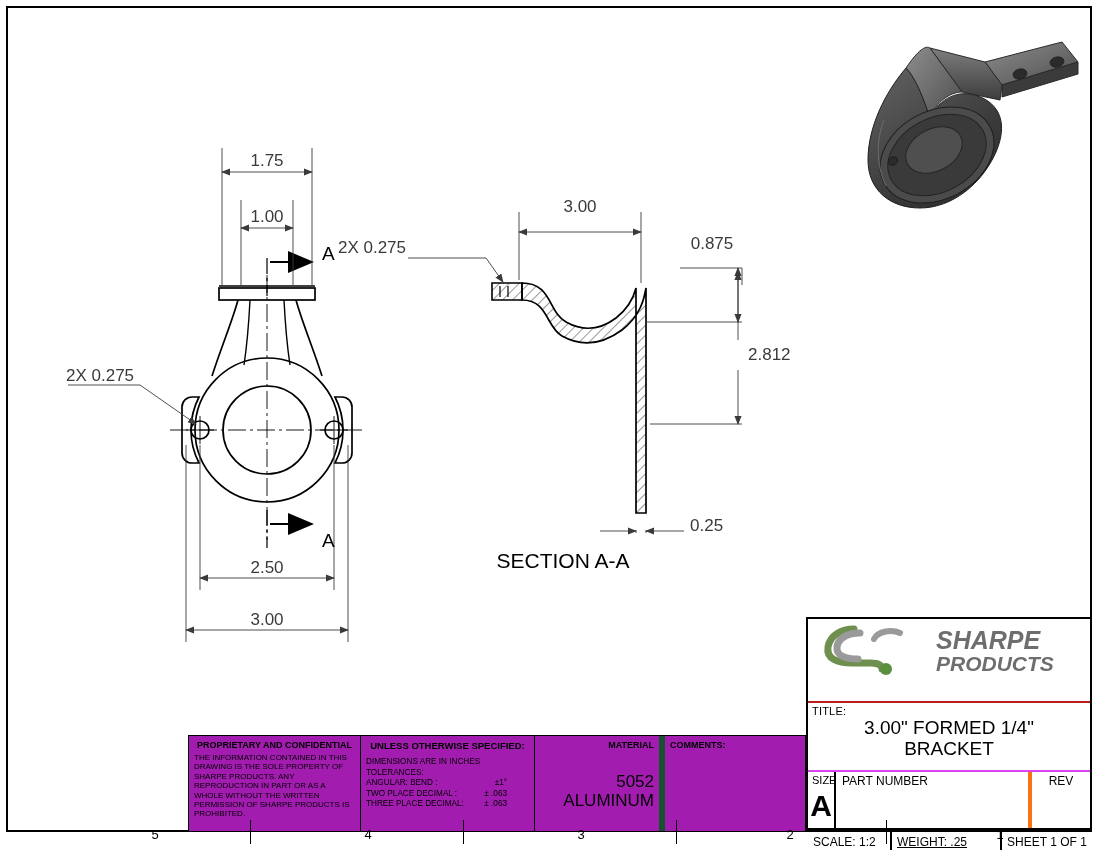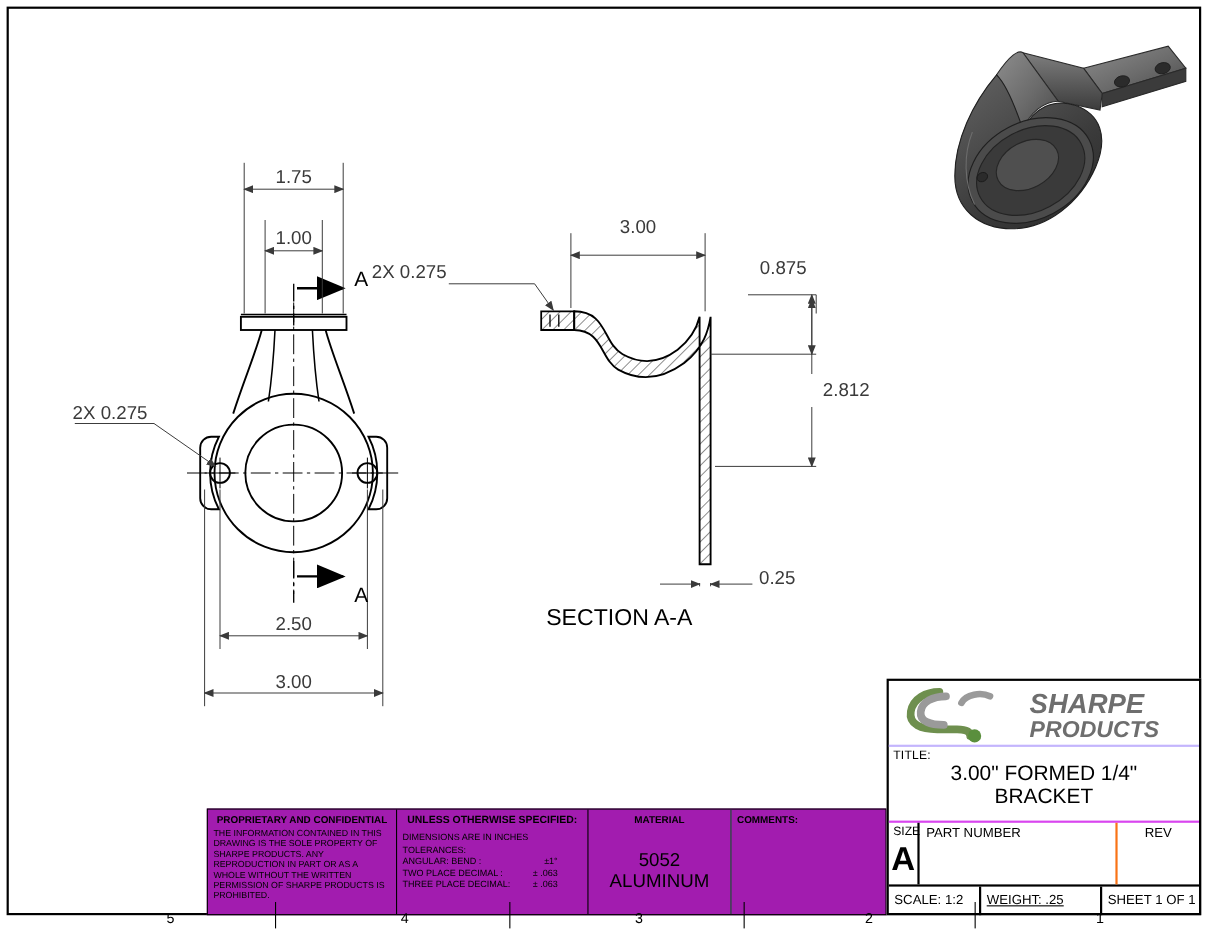--- a/index.html
+++ b/index.html
@@ -30,46 +30,46 @@
   .dim{font-family:"Liberation Sans", sans-serif;font-size:17px;fill:#3a3a3a;}
   .sectlabel{font-family:"Liberation Sans", sans-serif;font-size:21px;fill:#000;}
   .aletter{font-family:"Liberation Sans", sans-serif;font-size:19px;fill:#000;}
 
   
   .titleblock{
     position:absolute;left:806px;top:617px;width:286px;height:215px;
     border:2px solid #000;box-sizing:border-box;background:#fff;
   }
   .tb-logo{
-    position:relative;height:60px;border-bottom:2px solid #c4b5fd;box-sizing:border-box;
+    position:relative;height:84px;border-bottom:2px solid #b91c1c;box-sizing:border-box;
     display:flex;align-items:flex-start;
   }
   .tb-title{
     height:69px;border-bottom:2px solid #d946ef;box-sizing:border-box;position:relative;
   }
   .tb-title .lbl{position:absolute;left:4px;top:2px;font-size:11px;letter-spacing:.2px;}
   .tb-title .val{
     position:absolute;left:0;right:0;top:14px;text-align:center;
     font-size:19px;line-height:21px;
   }
   .tb-row3{
     height:58px;border-bottom:2px solid #000;box-sizing:border-box;display:flex;
   }
   .tb-size{
     width:28px;border-right:2px solid #000;box-sizing:border-box;position:relative;
   }
   .tb-size .lbl{position:absolute;left:4px;top:2px;font-size:11px;}
   .tb-size .val{position:absolute;left:0;right:0;top:17px;text-align:center;font-size:30px;font-weight:bold;}
   .tb-pn{
-    flex:1;border-right:2px solid #f97316;box-sizing:border-box;position:relative;text-decoration:underline;
+    flex:1;border-right:4px solid #f97316;box-sizing:border-box;position:relative;text-decoration:underline;
   }
   .tb-pn .lbl{position:absolute;left:6px;top:2px;font-size:12px;}
   .tb-pn .val{position:absolute;left:0;right:0;top:22px;text-align:center;font-size:20px;}
   .tb-rev{
-    width:74px;box-sizing:border-box;position:relative;
+    width:58px;box-sizing:border-box;position:relative;
   }
   .tb-rev .lbl{position:absolute;left:0;right:0;top:2px;text-align:center;font-size:12px;}
   .tb-row4{
     height:26px;display:flex;font-size:12px;
   }
   .tb-scale{width:84px;border-right:2px solid #000;box-sizing:border-box;padding:5px 0 0 5px;}
   .tb-weight{width:110px;border-right:2px solid #000;box-sizing:border-box;padding:5px 0 0 5px;text-decoration:underline;}
   .tb-sheet{flex:1;box-sizing:border-box;padding:5px 0 0 5px;}
 
   
@@ -78,21 +78,21 @@
     border:1px solid #000;box-sizing:border-box;display:flex;background:#a21caf;
   }
   .n-prop{width:172px;border-right:1px solid #000;box-sizing:border-box;padding:4px 5px;}
   .n-prop .h{font-size:9px;font-weight:bold;text-align:center;margin-bottom:3px;}
   .n-prop .b{font-size:8px;line-height:9.4px;}
   .n-spec{width:174px;border-right:1px solid #000;box-sizing:border-box;padding:4px 5px;}
   .n-spec .h{font-size:9.5px;font-weight:bold;text-align:center;margin-bottom:6px;}
   .n-spec .b{font-size:8.2px;line-height:10.5px;}
   .n-spec .tolrow{display:flex;justify-content:space-between;}
   .n-spec .tolrow span:last-child{padding-right:22px;}
-  .n-mat{width:130px;border-right:1px solid #14532d;box-sizing:border-box;padding:4px 5px;text-align:center;}
+  .n-mat{width:130px;border-right:6px solid #14532d;box-sizing:border-box;padding:4px 5px;text-align:right;}
   .n-mat .h{font-size:9px;font-weight:bold;margin-bottom:22px;}
   .n-mat .b{font-size:17px;line-height:19px;}
   .n-com{flex:1;box-sizing:border-box;padding:4px 5px;}
   .n-com .h{font-size:9px;font-weight:bold;}
 
   
   .logo-wrap{position:relative;width:100%;height:100%;}
   .logo-text{
     position:absolute;left:128px;top:10px;
     font-size:25px;font-weight:bold;font-style:italic;color:#6e6e6e;letter-spacing:0px;

